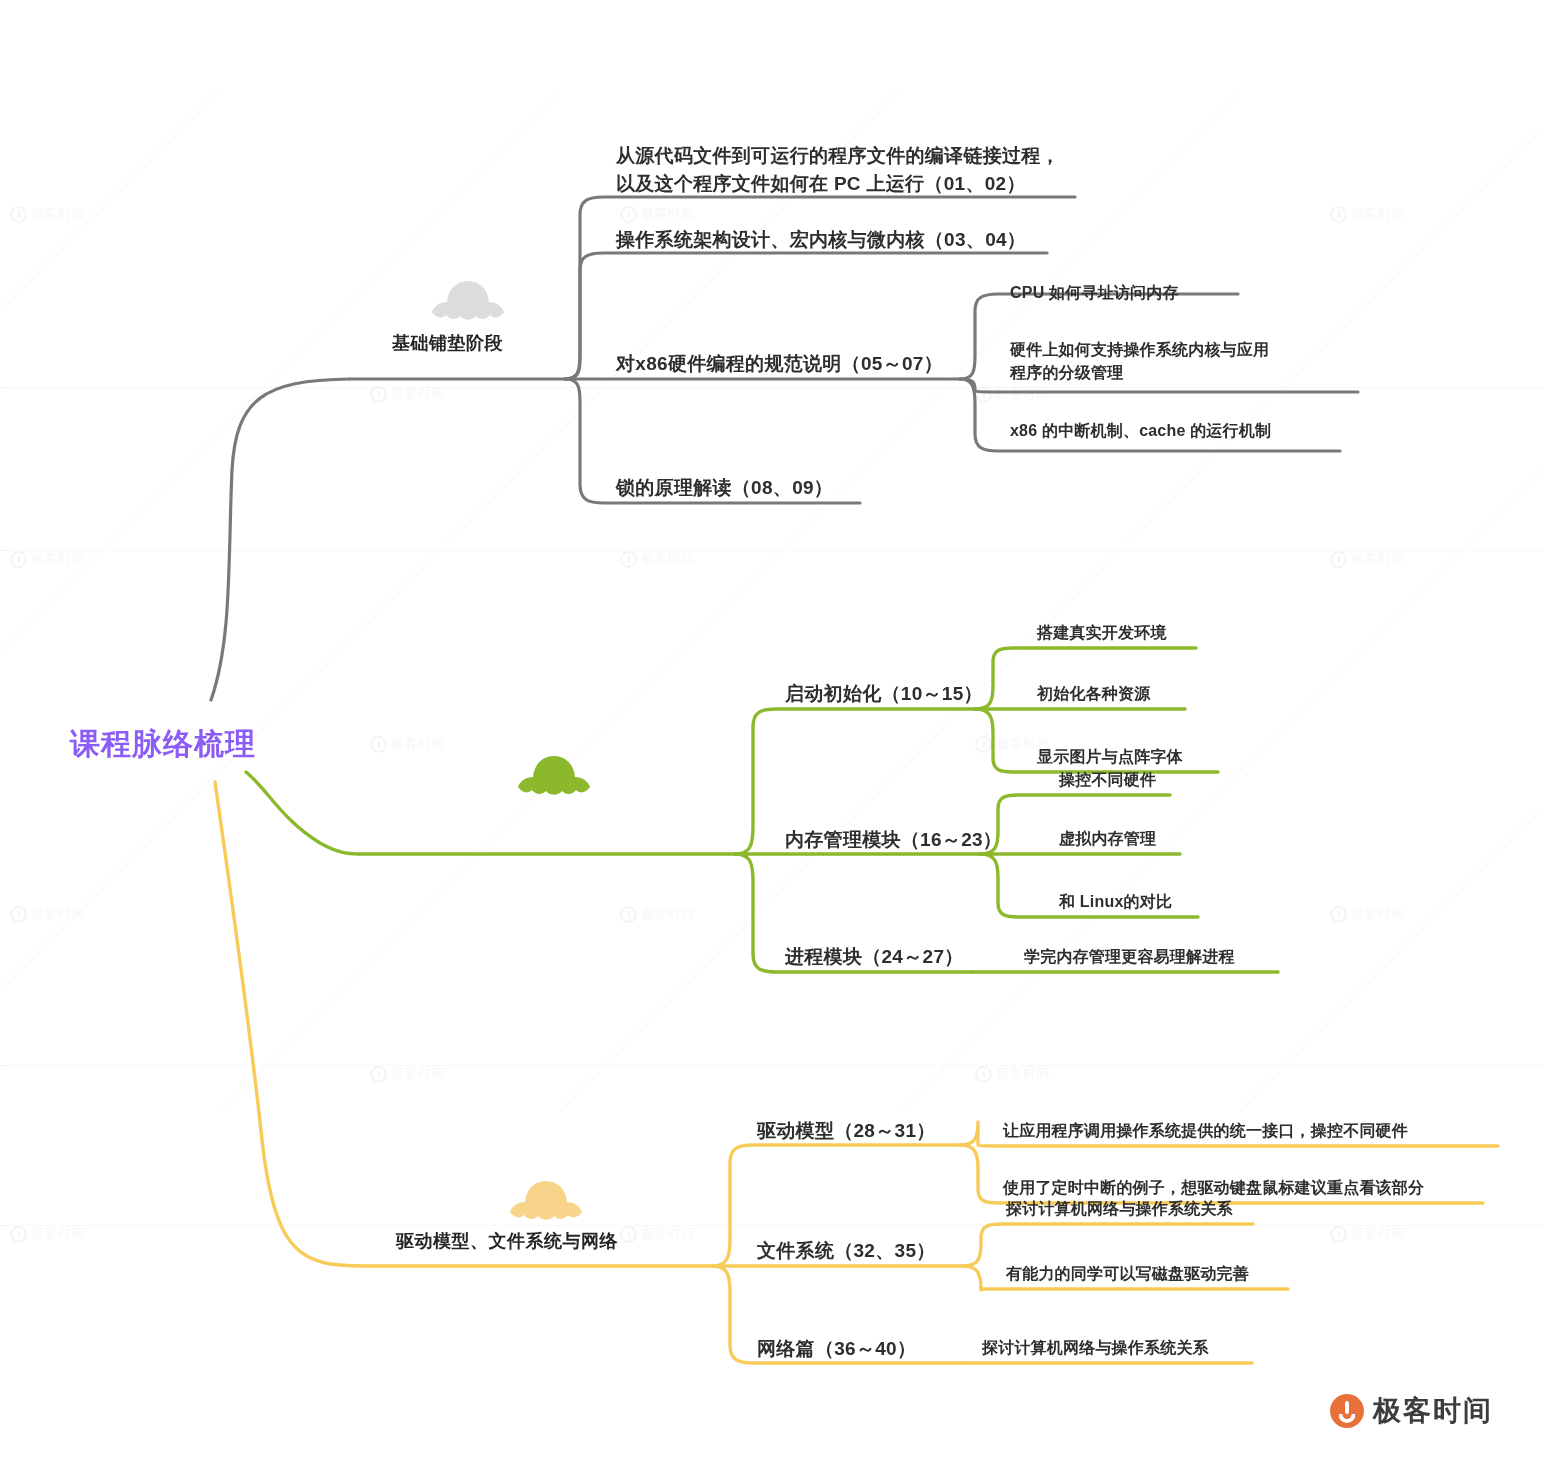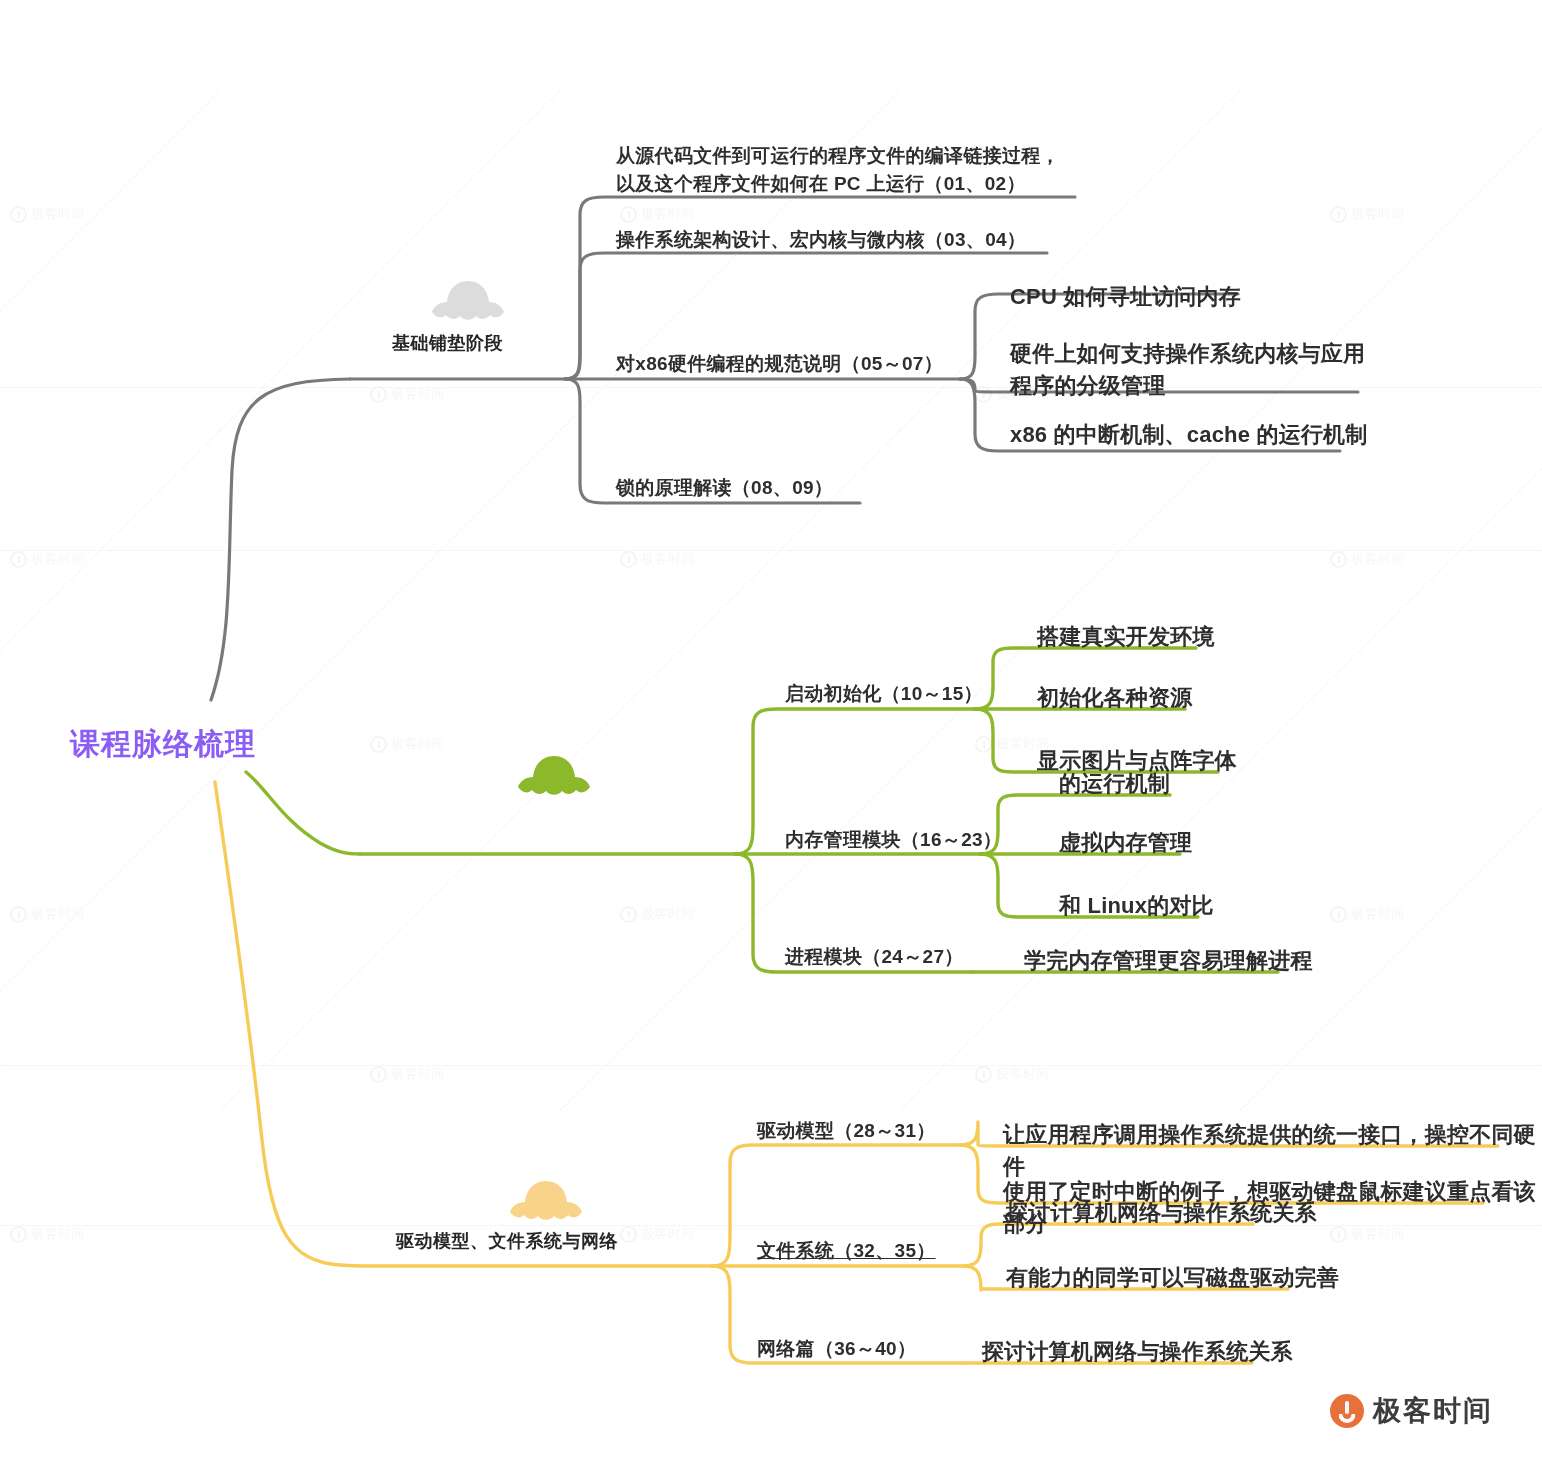--- a/index.html
+++ b/index.html
@@ -88,21 +88,21 @@
     color: #262626;
     letter-spacing: 0.5px;
   }
   .sub-node {
     font-size: 19px;
     font-weight: 600;
     color: #2e2e2e;
     letter-spacing: 0.3px;
   }
   .leaf-node {
-    font-size: 22px;
+    font-size: 16px;
     font-weight: 600;
     color: #2e2e2e;
     letter-spacing: 0.2px;
   }
 
   
   .hat-icon {
     position: absolute;
     z-index: 2;
     width: 76px;
@@ -355,33 +355,33 @@
   <div class="node sub-node" style="left:785px; top:826px;">内存管理模块（16～23）</div>
 
   <div class="node sub-node" style="left:785px; top:943px;">进程模块（24～27）</div>
 
   <div class="node leaf-node" style="left:1037px; top:621px;">搭建真实开发环境</div>
 
   <div class="node leaf-node" style="left:1037px; top:682px;">初始化各种资源</div>
 
   <div class="node leaf-node" style="left:1037px; top:745px;">显示图片与点阵字体</div>
 
-  <div class="node leaf-node" style="left:1059px; top:768px;">的运行机制</div>
+  <div class="node leaf-node" style="left:1059px; top:768px;">操控不同硬件</div>
 
   <div class="node leaf-node" style="left:1059px; top:827px;">虚拟内存管理</div>
 
   <div class="node leaf-node" style="left:1059px; top:890px;">和 Linux的对比</div>
 
   <div class="node leaf-node" style="left:1024px; top:945px;">学完内存管理更容易理解进程</div>
 
   <div class="node branch-node" style="left:396px; top:1228px;">驱动模型、文件系统与网络</div>
 
   <div class="node sub-node" style="left:757px; top:1117px;">驱动模型（28～31）</div>
 
-  <div class="node sub-node" style="left:757px; top:1237px;text-decoration:underline;">文件系统（32、35）</div>
+  <div class="node sub-node" style="left:757px; top:1237px;">文件系统（32、35）</div>
 
   <div class="node sub-node" style="left:757px; top:1335px;">网络篇（36～40）</div>
 
   <div class="node leaf-node" style="left:1003px; top:1176px;">使用了定时中断的例子，想驱动键盘鼠标建议重点看该部分</div>
 
   <div class="node leaf-node" style="left:1003px; top:1119px;">让应用程序调用操作系统提供的统一接口，操控不同硬件</div>
 
   <div class="node leaf-node" style="left:1006px; top:1197px;">探讨计算机网络与操作系统关系</div>
 
   <div class="node leaf-node" style="left:1006px; top:1262px;">有能力的同学可以写磁盘驱动完善</div>

